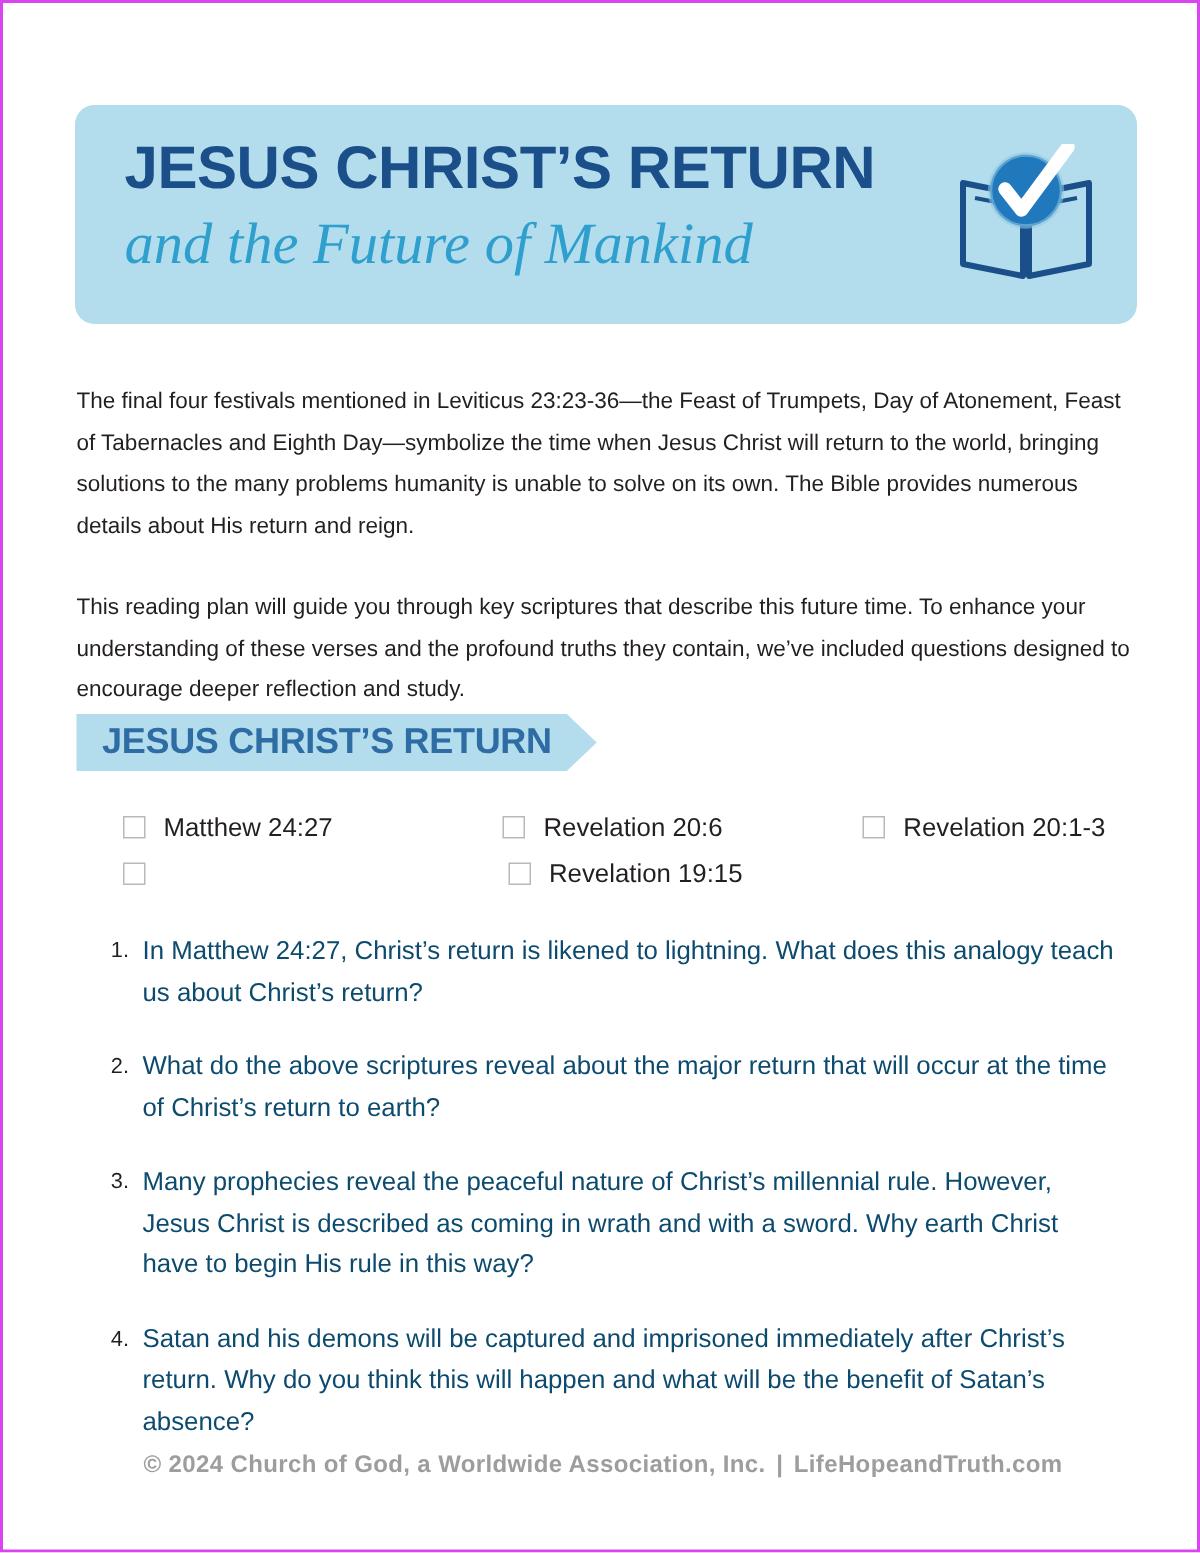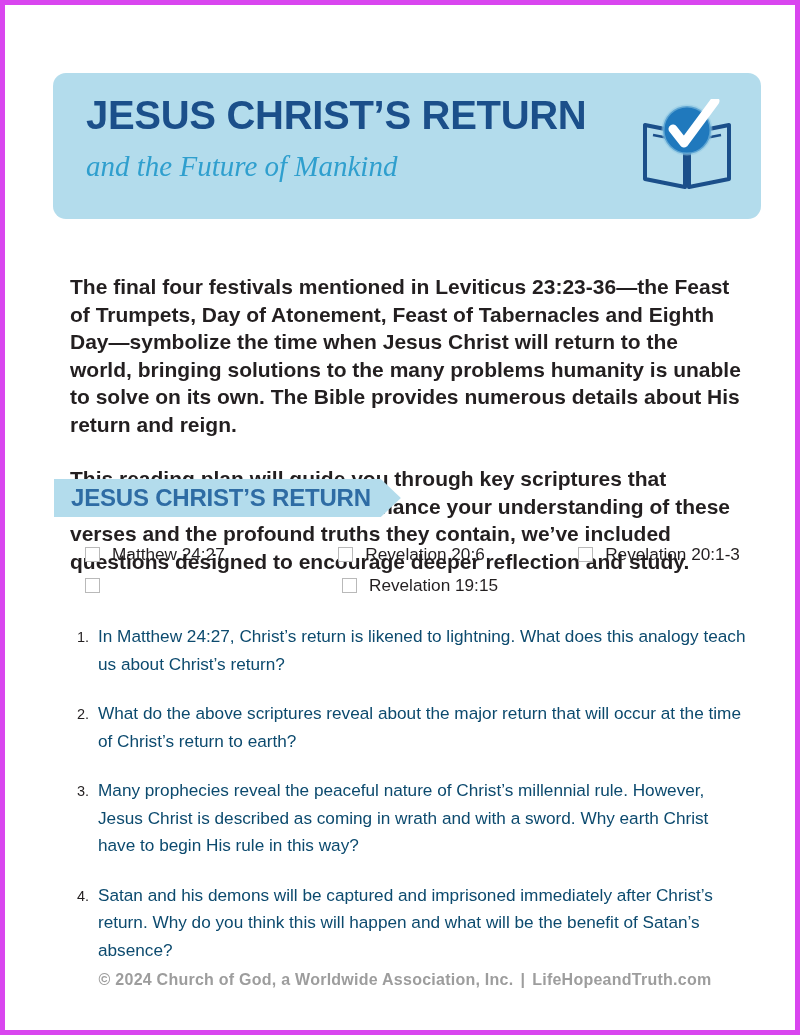--- a/index.html
+++ b/index.html
@@ -14,21 +14,21 @@
     color: #231f20;
     -webkit-font-smoothing: antialiased;
     overflow: hidden;
   }
   .page {
     position: relative;
     width: 800px;
     height: 1035px;
     background: #ffffff;
     box-sizing: border-box;
-    border: 5px solid #d946ef;
+    border: 2px solid #d946ef;
   }
 
   
   .header {
     position: absolute;
     left: 48px;
     top: 68px;
     width: 708px;
     height: 146px;
     background: #b3dcec;
@@ -46,21 +46,21 @@
     font-weight: bold;
     font-size: 40px;
     line-height: 48px;
     letter-spacing: -0.3px;
     color: #1b4f8a;
     white-space: nowrap;
   }
   .header-subtitle {
     font-family: "Liberation Serif", serif;
     font-style: italic;
-    font-size: 29px;
+    font-size: 39px;
     line-height: 50px;
     color: #2f9fce;
     white-space: nowrap;
     margin-top: 2px;
   }
   .header-icon {
     position: absolute;
     right: 26px;
     top: 26px;
     width: 96px;
@@ -69,25 +69,24 @@
   .header-icon svg { display: block; width: 100%; height: 100%; }
 
   
   .intro {
     position: absolute;
     left: 49px;
     top: 252px;
     width: 704px;
   }
   .intro p {
-    margin: 16px;
-    font-size: 21px;
+    margin: 0;
+    font-size: 15px;
     line-height: 27.5px;
     color: #231f20;
-    font-weight: bold;
   }
   .intro p.second { margin-top: 27px; }
 
   
   .section-banner {
     position: absolute;
     left: 49px;
     top: 474px;
     height: 38px;
     display: flex;

